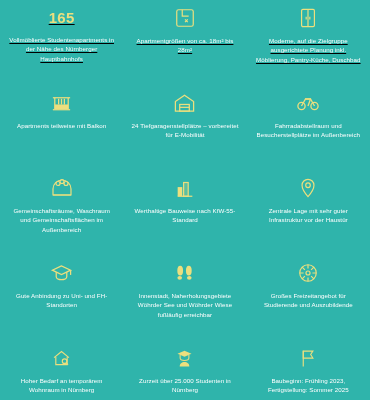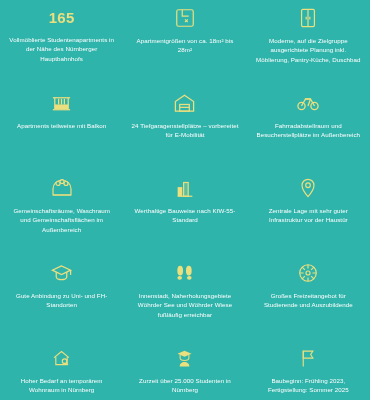--- a/index.html
+++ b/index.html
@@ -26,21 +26,21 @@
   .cell {
     position: relative;
     display: flex;
     flex-direction: column;
     align-items: center;
     justify-content: flex-start;
     padding: 6px 7px 2px 7px;
     box-sizing: border-box;
     text-align: center;
   }
-  .cell.r1 { padding-top: 5px; }
+  .cell.r1 { padding-top: 5px; text-decoration: underline; }
   .icon-wrap {
     height: 26px;
     display: flex;
     align-items: center;
     justify-content: center;
     margin-bottom: 5px;
   }
   .icon-wrap svg {
     display: block;
   }

